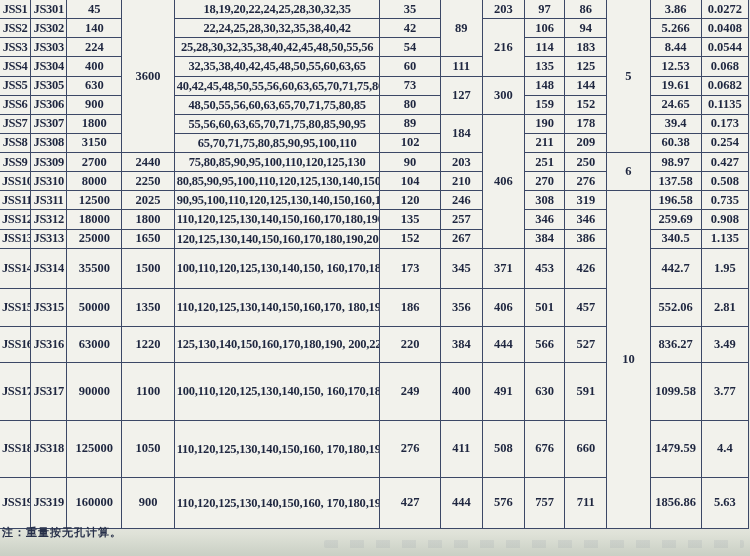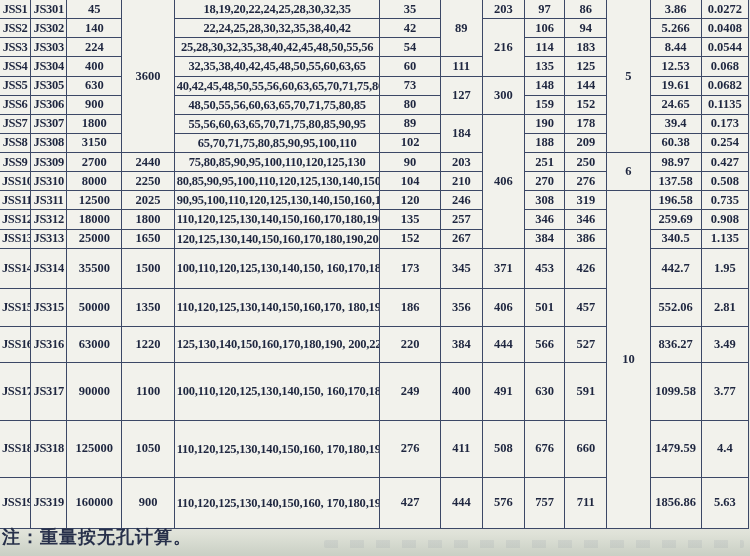--- a/index.html
+++ b/index.html
@@ -26,21 +26,21 @@
   td.c-bore{
     text-align:left; padding:0 3px; font-size:11.5px; letter-spacing:-0.2px;
     white-space:pre-line; line-height:1.45;margin-left:48px;
   }
   tr.h1{height:19px;}
   tr.h14{height:40px;} tr.h15{height:38px;} tr.h16{height:36px;}
   tr.h17{height:58px;padding-left:9px;} tr.h18{height:57px;} tr.h19{height:51px;}
   .footnote{
     position:absolute; left:2px; top:525px;
     font-family:"DejaVu Sans", sans-serif;
-    font-size:18px; font-weight:bold; color:#27304a; letter-spacing:1px;
+    font-size:11px; font-weight:bold; color:#27304a; letter-spacing:1px;
     white-space:nowrap;
   }
   .ghost{
     position:absolute; right:6px; top:540px; width:420px; height:8px;
     background:repeating-linear-gradient(90deg, rgba(120,130,150,0.12) 0 14px, rgba(0,0,0,0) 14px 26px);
     border-radius:2px;
   }
 </style>
 </head>
 <body>
@@ -149,21 +149,21 @@
           <td>178</td>
           <td>39.4</td>
           <td>0.173</td>
         </tr>
         <tr class="h1">
           <td class="c-jss">JSS8</td>
           <td class="c-js">JS308</td>
           <td>3150</td>
           <td class="c-bore">65,70,71,75,80,85,90,95,100,110</td>
           <td>102</td>
-          <td>188</td>
+          <td>211</td>
           <td>209</td>
           <td>60.38</td>
           <td>0.254</td>
         </tr>
         <tr class="h1">
           <td class="c-jss">JSS9</td>
           <td class="c-js">JS309</td>
           <td>2700</td>
           <td>2440</td>
           <td class="c-bore">75,80,85,90,95,100,110,120,125,130</td>

